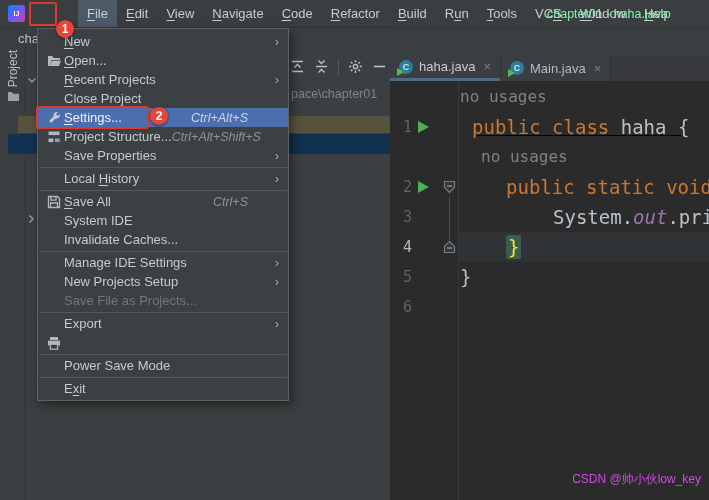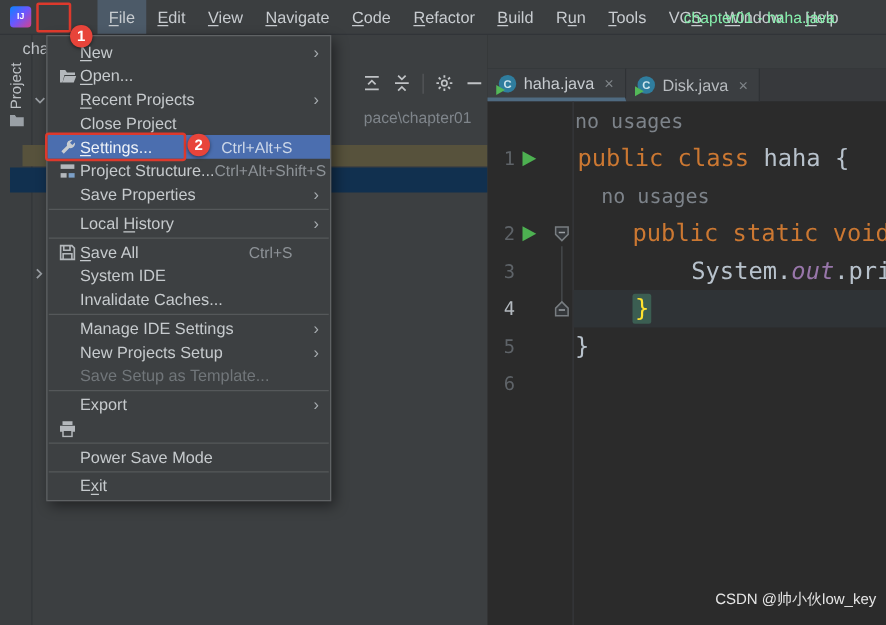--- a/index.html
+++ b/index.html
@@ -24,27 +24,27 @@
   .vtab .vlabel{writing-mode:vertical-rl;transform:rotate(180deg);font-size:12px;color:#bdc1c5;}
   .panel-header{position:absolute;left:18px;top:31px;font-size:13px;color:#c0c4c8;z-index:1;white-space:nowrap;}
   .tree-chevron1{position:absolute;left:27px;top:77px;z-index:1;}
   .tree-chevron2{position:absolute;left:28px;top:214px;z-index:1;}
   .panel-toolbar{position:absolute;left:290px;top:58px;height:17px;display:flex;align-items:center;gap:9px;z-index:1;}
   .tb-divider{width:1px;height:16px;background:#55585b;}
   .panel-path{position:absolute;left:291px;top:87px;font-size:12.5px;color:#7f858b;z-index:1;white-space:nowrap;}
   .row-olive{position:absolute;left:18px;top:116px;width:372px;height:17px;background:#57523c;z-index:1;}
   .row-navy{position:absolute;left:8px;top:134px;width:382px;height:20px;background:#11304f;z-index:1;}
   
-  .dropdown{position:absolute;left:37px;top:28px;width:228px;background:#3d4042;border:1px solid #5f6264;box-shadow:3px 4px 10px rgba(0,0,0,.45);z-index:10;padding:3px 0 2px 0;}
+  .dropdown{position:absolute;left:37px;top:28px;width:252px;background:#3d4042;border:1px solid #5f6264;box-shadow:3px 4px 10px rgba(0,0,0,.45);z-index:10;padding:3px 0 2px 0;}
   .mi{height:19px;display:flex;align-items:center;font-size:13px;color:#c6cacd;}
   .mi.selected{background:#4b6eaf;color:#eef2f7;}
   .mi.disabled{color:#71767a;}
   .mi-icon{width:21px;margin-left:5px;display:flex;justify-content:center;align-items:center;flex:none;}
   .mi-label{flex:1;white-space:nowrap;}
-  .mi-shortcut{font-size:12.5px;color:#8d9297;margin-right:12px;}
+  .mi-shortcut{font-size:12.5px;color:#8d9297;margin-right:22px;font-style:italic;}
   .mi.selected .mi-shortcut{color:#ccd7e8;}
   .mi-arrow{width:14px;margin-right:4px;color:#a6abaf;font-size:13px;text-align:center;}
   .menu-sep{height:1px;background:#55585a;margin:1.5px 1px;}
   
   .anno-box{position:absolute;border:2px solid #dd392c;border-radius:2px;z-index:20;}
   #file-box{left:29px;top:2px;width:28px;height:24px;}
   #settings-box{left:36px;top:106px;width:113px;height:23px;border-radius:3px;}
   .anno-badge{position:absolute;width:18px;height:18px;border-radius:50%;background:#e8443a;color:#fff;font-size:12px;font-weight:bold;display:flex;align-items:center;justify-content:center;box-shadow:0 1px 3px rgba(0,0,0,.5);z-index:21;}
   #badge1{left:56px;top:20px;}
   #badge2{left:150px;top:107px;}
@@ -66,21 +66,21 @@
   .lnum{position:absolute;left:0;top:0;width:22px;height:30px;line-height:30px;text-align:right;font-family:"DejaVu Sans Mono",monospace;font-size:15px;color:#5e6368;}
   .lnum.cur{color:#b3b9bf;}
   .runbtn{position:absolute;left:28px;top:9px;width:0;height:0;border-left:11px solid #4db151;border-top:6px solid transparent;border-bottom:6px solid transparent;}
   .foldmark{position:absolute;left:53px;top:8px;}
   .codetext{position:absolute;top:0;height:30px;line-height:30px;font-family:"DejaVu Sans Mono",monospace;font-size:19px;white-space:pre;}
   .seg-kw{color:#cc7832;}
   .seg-pl{color:#b8c2cc;}
   .seg-field{color:#9876aa;font-style:italic;}
   .seg-brace{color:#ffe32e;background:#3b5e52;border-radius:2px;padding:1px 2px;}
   .inlaytext{position:absolute;top:0;height:30px;line-height:30px;font-family:"DejaVu Sans Mono",monospace;font-size:16px;color:#7d838a;}
-  .watermark{position:absolute;right:8px;bottom:12px;font-size:12px;color:#e5e5e5;z-index:3;}
+  .watermark{position:absolute;right:8px;bottom:12px;font-size:12px;color:#d946ef;z-index:3;}
   svg{display:block;}
 </style>
 </head>
 <body>
 
 <div class="menubar">
   <div class="logo">IJ</div>
   <div class="menu-items" id="menu-items">
       <span class="mb-item active"><span class="mn">F</span>ile</span>
       <span class="mb-item"><span class="mn">E</span>dit</span>
@@ -159,34 +159,34 @@
           <span class="runwedge"></span>
         </span>
         <span>haha.java</span>
         <span class="close-x">×</span>
       </div>
       <div class="etab">
         <span class="classicon">
           <span class="ball">C</span>
           <span class="runwedge"></span>
         </span>
-        <span>Disk.java</span>
+        <span>Main.java</span>
         <span class="close-x">×</span>
       </div>
     </div>
   <div class="code-area" id="code-area">
     <div class="gutter-border"></div>
     <div class="fold-line"></div>
   <div class="crow" style="top: 1px;">
         <div class="inlaytext" style="left: 70px;">no usages</div>
       </div>
       <div class="crow" style="top: 31px;">
         <div class="lnum">1</div>
         <div class="runbtn"></div>
-        <div class="codetext" style="left: 72px;"><span class="seg-kw">public class </span><span class="seg-pl">haha {</span></div>
+        <div class="codetext" style="left: 82px; text-decoration: underline;"><span class="seg-kw">public class </span><span class="seg-pl">haha {</span></div>
       </div>
       <div class="crow" style="top: 61px;">
         <div class="inlaytext" style="left: 91px;">no usages</div>
       </div>
       <div class="crow" style="top: 91px;">
         <div class="lnum">2</div>
         <div class="runbtn"></div>
         <span class="foldmark">
           <svg width="13" height="14" viewBox="0 0 13 14">
             <path d="M1.5 1.5h10v6L6.5 12.5 1.5 7.5z" fill="#34373a" stroke="#787d81" stroke-width="1.2"></path>
@@ -309,21 +309,21 @@
       <span class="mi-label">Manage IDE Settings</span>
       <span class="mi-arrow">›</span>
     </div>
     <div class="mi">
       <span class="mi-icon"></span>
       <span class="mi-label">New Projects Setup</span>
       <span class="mi-arrow">›</span>
     </div>
     <div class="mi disabled">
       <span class="mi-icon"></span>
-      <span class="mi-label">Save Setup as Template...</span>
+      <span class="mi-label">Save File as Projects...</span>
       <span class="mi-arrow"></span>
     </div>
     <div class="menu-sep"></div>
     <div class="mi">
       <span class="mi-icon"></span>
       <span class="mi-label">Export</span>
       <span class="mi-arrow">›</span>
     </div>
     <div class="mi">
       <span class="mi-icon">

